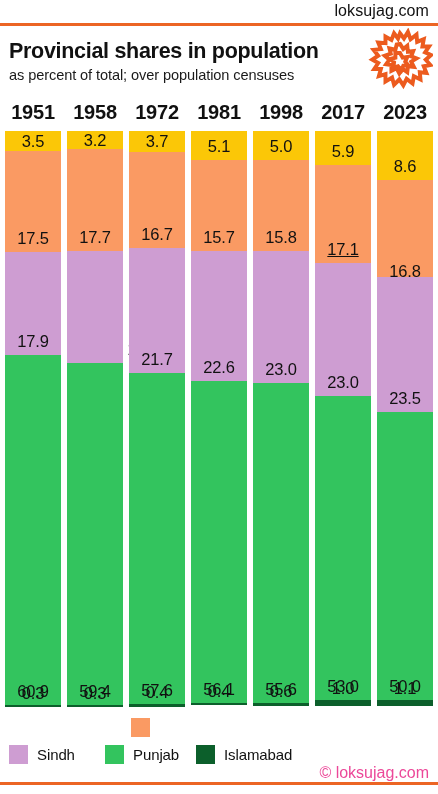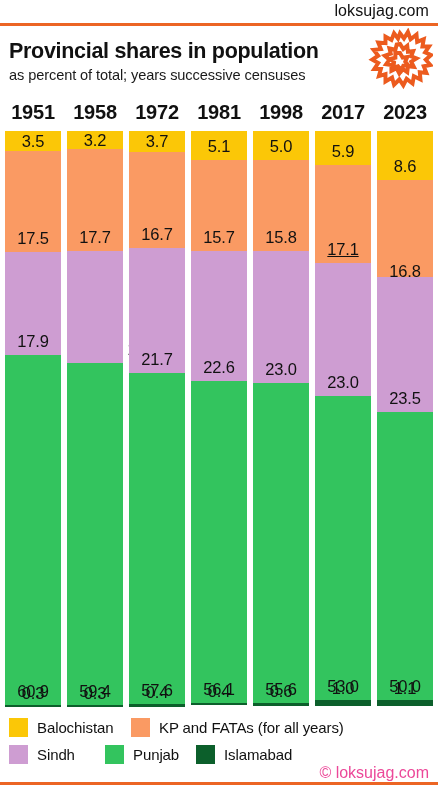--- a/index.html
+++ b/index.html
@@ -149,21 +149,21 @@
     white-space: nowrap;
   }
 </style>
 </head>
 <body>
 
 <div class="site-url">loksujag.com</div>
 <div class="rule-top"></div>
 
 <div class="title">Provincial shares in population</div>
-<div class="subtitle">as percent of total; years successive censuses</div>
+<div class="subtitle">as percent of total; over population censuses</div>
 
 <div class="logo">
   <svg viewBox="0 0 100 100" width="66" height="66" aria-hidden="true">
     <g fill="none" stroke="#EC5B1E" stroke-width="6" stroke-linejoin="miter">
       <path d="M50 8 L56 16 L62 6 L66 17 L75 10 L76 21 L86 17 L84 28 L94 28 L88 37 L97 41 L89 48
                L96 56 L86 58 L90 68 L80 67 L81 78 L71 73 L69 84 L60 77 L55 87 L49 78 L41 86 L38 75
                L28 81 L28 70 L18 73 L21 62 L11 62 L17 53 L8 48 L17 42 L10 33 L21 32 L17 22 L28 23
                L28 13 L37 18 L41 8 L47 16 Z"></path>
       <path d="M50 24 L55 32 L61 27 L62 36 L70 35 L67 43 L75 46 L67 51 L71 59 L62 58 L61 67
                L54 62 L49 69 L45 61 L37 65 L37 56 L29 55 L34 48 L27 42 L36 39 L34 31 L43 33 L45 25 Z"></path>
@@ -264,27 +264,22 @@
       <div class="seg" style="top: 146.05px; height: 135.125px; background: rgb(206, 157, 210);"></div>
       <div class="seg-label" style="top: 259.175px;">23.5</div>
       <div class="seg" style="top: 281.175px; height: 287.5px; background: rgb(51, 196, 94);"></div>
       <div class="seg-label" style="top: 546.675px;">50.0</div>
       <div class="seg" style="top: 568.675px; height: 6.325px; background: rgb(12, 95, 43);"></div>
       <div class="seg-label" style="top: 548.675px;">1.1</div>
     </div>
   </div>
 
 <div class="legend">
-    <div class="legend-item" style="left: 9px; top: 0px;">
-      <span class="swatch" style="background: rgb(251, 199, 7);"></span>
-      <span class="legend-text">Balochistan</span>
-    </div>
     <div class="legend-item" style="left: 131px; top: 0px;">
       <span class="swatch" style="background: rgb(250, 154, 99);"></span>
-      <span class="legend-text">KP and FATAs (for all years)</span>
     </div>
     <div class="legend-item" style="left: 9px; top: 27px;">
       <span class="swatch" style="background: rgb(206, 157, 210);"></span>
       <span class="legend-text">Sindh</span>
     </div>
     <div class="legend-item" style="left: 105px; top: 27px;">
       <span class="swatch" style="background: rgb(51, 196, 94);"></span>
       <span class="legend-text">Punjab</span>
     </div>
     <div class="legend-item" style="left: 196px; top: 27px;">

